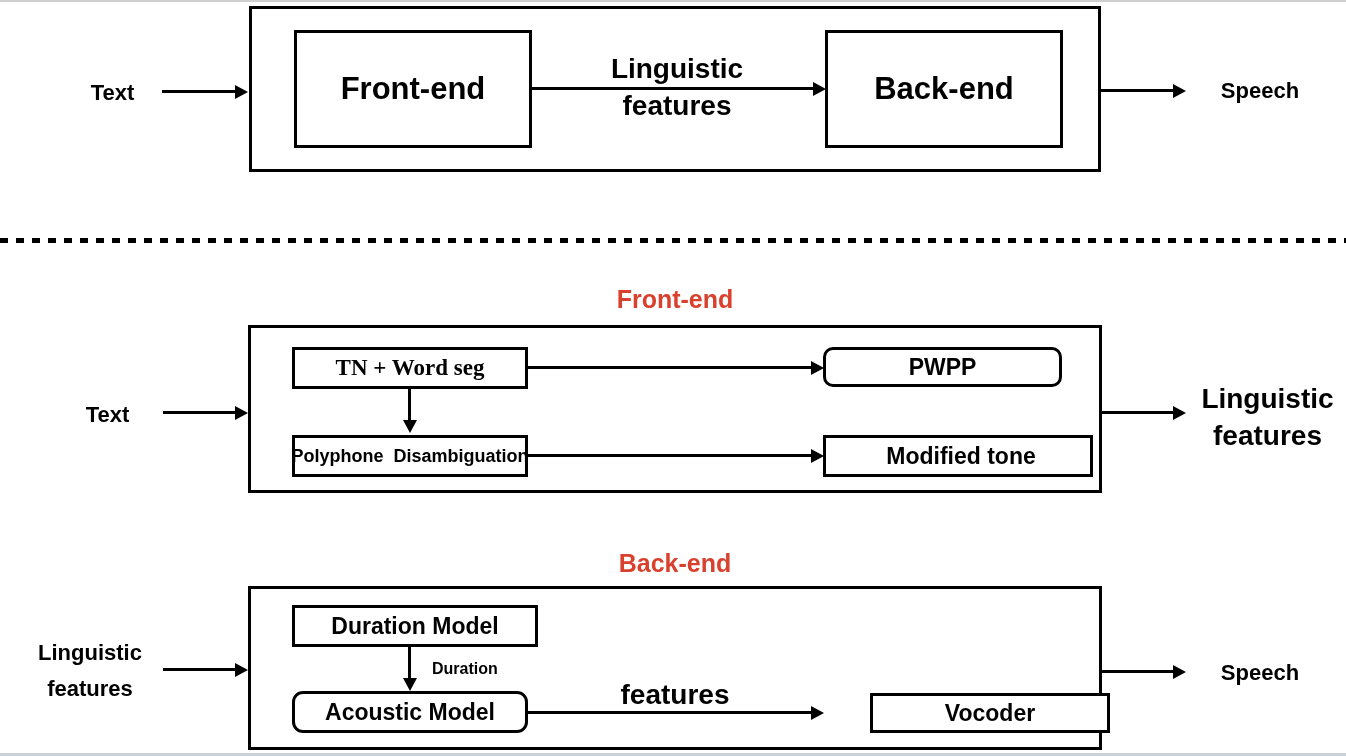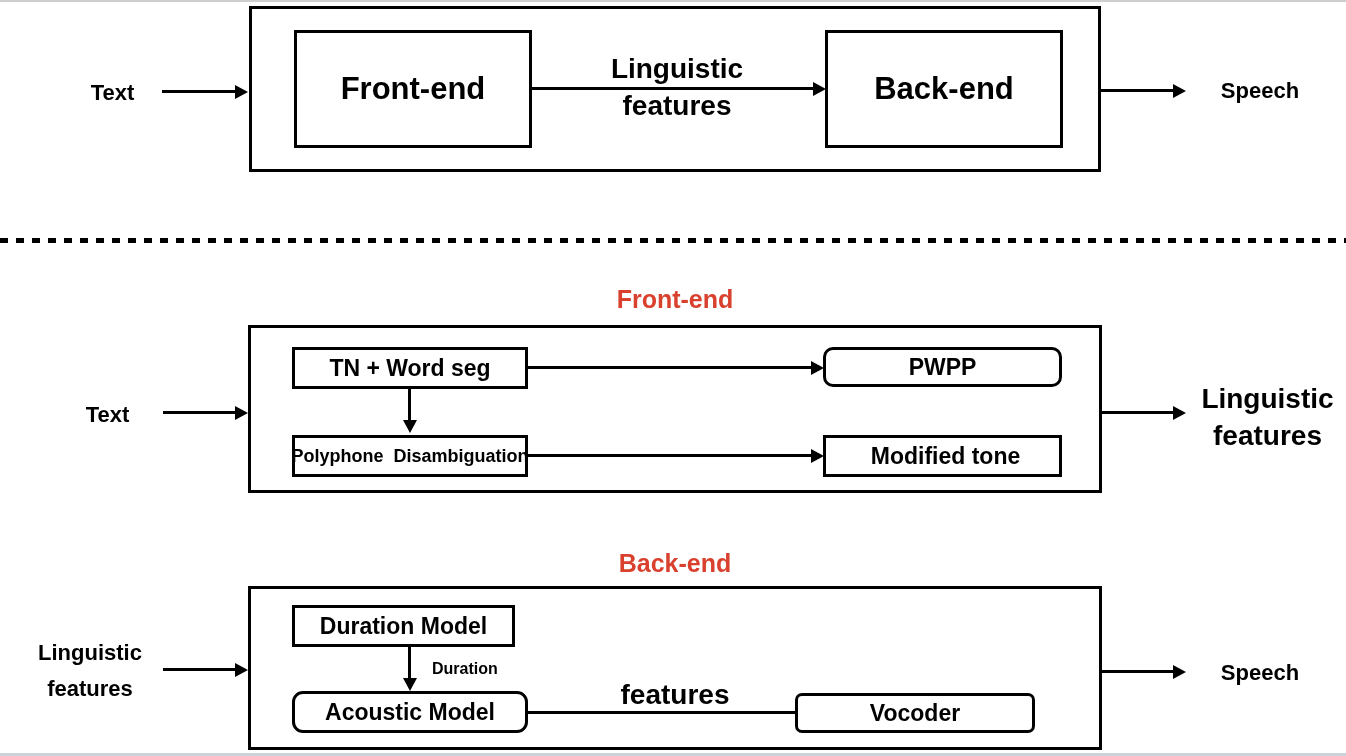--- a/index.html
+++ b/index.html
@@ -81,39 +81,39 @@
   <div class="dashline"></div>
 
   <div>
     <div class="section-title" style="left:575px; top:285px; width:200px;">Front-end</div>
 
     <div class="obox" style="left:248px; top:325px; width:854px; height:168px;"></div>
 
     <div class="lbl f-side" style="left:40px; top:397px; width:135px;">Text</div>
     <div class="harrow" style="left:163px; top:411px; width:72px;"></div>
 
-    <div class="bx f-box" style="left:292px; top:347px; width:236px; height:42px;">
+    <div class="bx f-box" style="left:292px; top:347px; width:236px; height:42px;font-family:Liberation Serif, serif;">
       <span>TN + Word seg</span>
     </div>
 
     <div class="harrow" style="left:528px; top:366px; width:283px;"></div>
 
     <div class="bx f-box" style="left:823px; top:347px; width:239px; height:40px;border-radius:10px;">
       <span>PWPP</span>
     </div>
 
     <div class="varrow" style="left:408px; top:389px; height:32px;"></div>
 
     <div class="bx f-small" style="left:292px; top:435px; width:236px; height:42px;">
       <span>Polyphone  Disambiguation</span>
     </div>
 
     <div class="harrow" style="left:528px; top:454px; width:283px;"></div>
 
-    <div class="bx f-box" style="left:823px; top:435px; width:239px; height:42px;padding-left:6px;">
+    <div class="bx f-box" style="left:823px; top:435px; width:270px; height:42px;padding-left:6px;">
       <span>Modified tone</span>
     </div>
 
     <div class="harrow" style="left:1102px; top:411px; width:71px;"></div>
     <div class="lbl f-edge" style="left:1190px; top:380px; width:155px;">
       <div>Linguistic</div>
       <div>features</div>
     </div>
   </div>
 
@@ -121,37 +121,37 @@
     <div class="section-title" style="left:575px; top:549px; width:200px;">Back-end</div>
 
     <div class="obox" style="left:248px; top:586px; width:854px; height:164px;"></div>
 
     <div class="lbl f-side" style="left:10px; top:635px; width:160px;">
       <div>Linguistic</div>
       <div>features</div>
     </div>
     <div class="harrow" style="left:163px; top:668px; width:72px;"></div>
 
-    <div class="bx f-box" style="left:292px; top:605px; width:223px; height:42px;justify-content:center;">
+    <div class="bx f-box" style="left:292px; top:605px; width:246px; height:42px;justify-content:center;">
       <span>Duration Model</span>
     </div>
 
     <div class="varrow" style="left:408px; top:647px; height:32px;"></div>
     <div class="lbl f-tiny" style="left:432px; top:660px; width:90px; text-align:left;">Duration</div>
 
     <div class="bx f-box" style="left:292px; top:691px; width:236px; height:42px;border-radius:11px;">
       <span>Acoustic Model</span>
     </div>
 
     <div class="harrow" style="left:528px; top:711px; width:283px;"></div>
     <div class="lbl f-edge" style="left:580px; top:676px; width:190px;">
       <div>features</div>
     </div>
 
-    <div class="bx f-box" style="left:795px; top:693px; width:240px; height:40px;border-radius:7px;">
+    <div class="bx f-box" style="left:870px; top:693px; width:240px; height:40px;">
       <span>Vocoder</span>
     </div>
 
     <div class="harrow" style="left:1102px; top:670px; width:71px;"></div>
     <div class="lbl f-side" style="left:1190px; top:655px; width:140px;">Speech</div>
   </div>
 
   <div class="hairline bottom"></div>
 </div>
 

